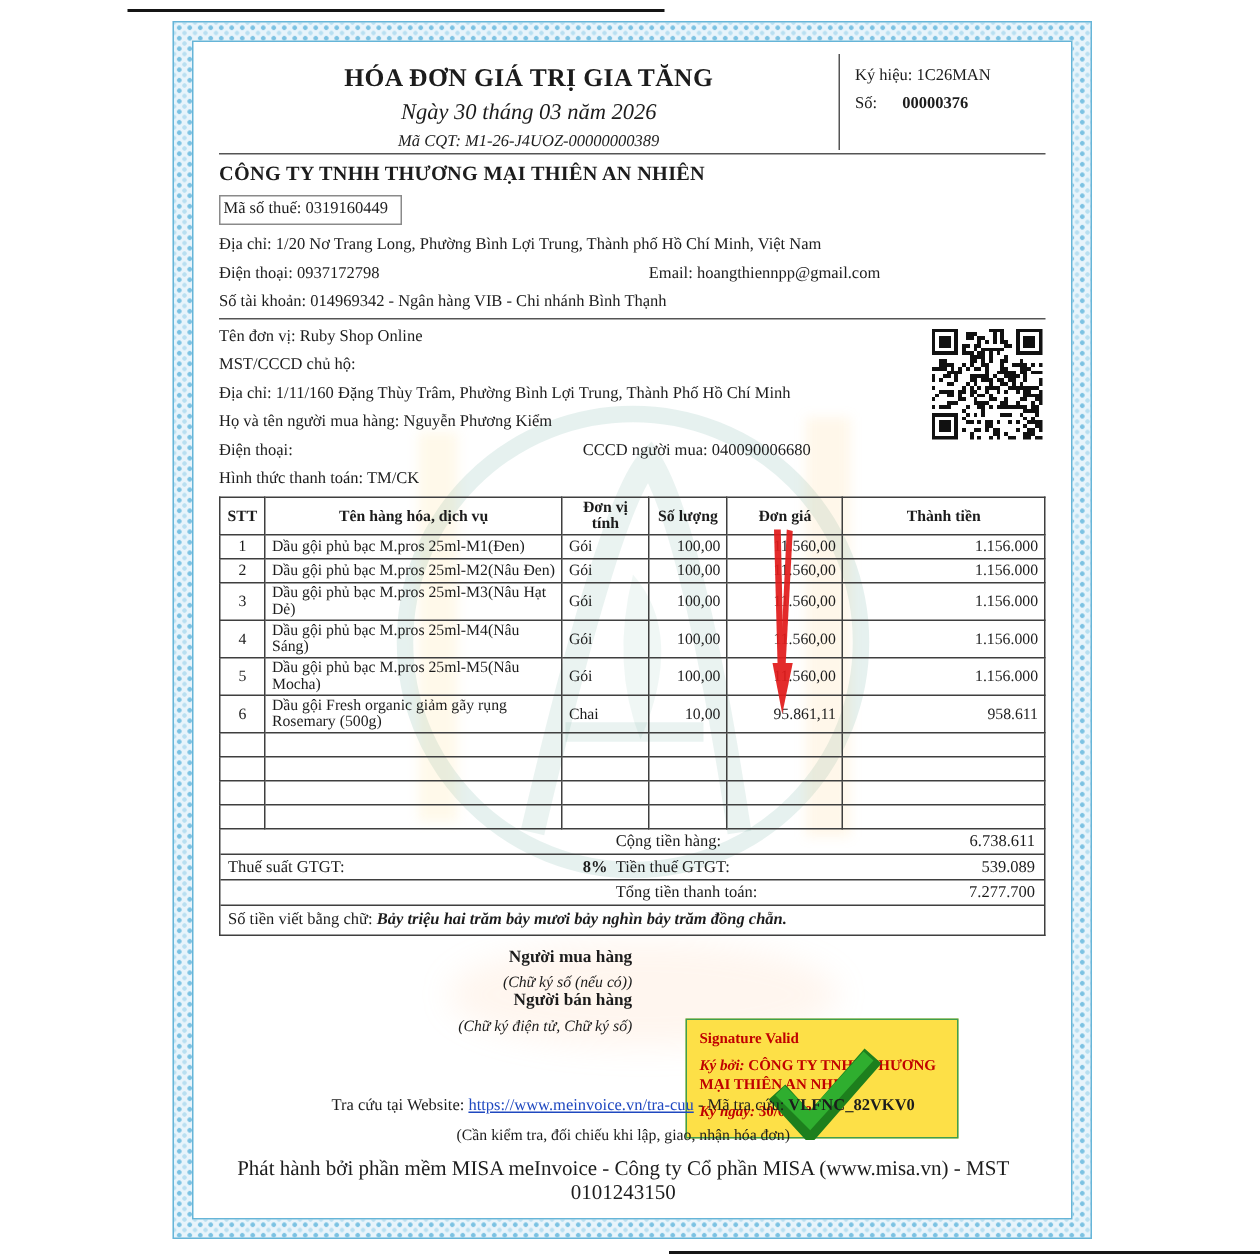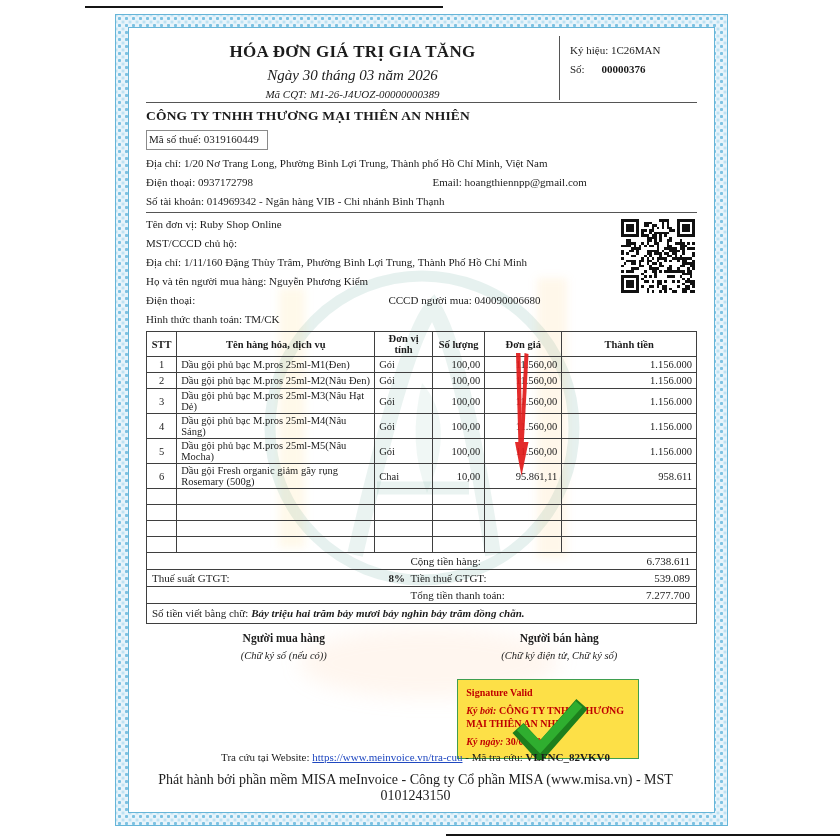--- a/index.html
+++ b/index.html
@@ -73,21 +73,21 @@
   .t-row:last-child { border-bottom: 0; }
   .t-label-mid { position: absolute; left: 48%; }
   .t-val { position: absolute; right: 6px; font-weight: normal; }
   .t-left { position: absolute; left: 5px; }
   .t-rate { position: absolute; left: 40%; width: 7%; text-align: right; font-weight: bold; }
   .words-row { height: 19px; line-height: 18px; }
   .words { font-weight: bold; font-style: italic; }
 
   
   .sig-section { position: relative; height: 158px; margin-top: 8px; }
-  .sig-titles { display: flex; text-align: center; }
+  .sig-titles { display: flex; text-align: right; flex-direction: column; }
   .sig-col { width: 50%; }
   .sig-col .t { font-weight: bold; font-size: 11.5px; }
   .sig-col .s { font-style: italic; font-size: 10.5px; margin-top: 6px; }
   .sig-box { position: absolute; left: 56.5%; top: 47px; width: 182px; min-height: 76px;
     background: #fde047; border: 1.5px solid #3f9e4f; padding: 6px 8px; font-size: 10px; }
   .sig-box .line { color: #c00000; font-weight: bold; margin-bottom: 4px; line-height: 1.35; }
   .sig-box .it { font-style: italic; }
   .sig-check { position: absolute; left: 52px; top: 18px; }
 
   
@@ -324,17 +324,18 @@
           <path d="M8 30 L30 54 L72 6" fill="none" stroke="#1d7f1d" stroke-width="15" stroke-linecap="butt"></path>
           <path d="M10 29 L30 49 L69 6" fill="none" stroke="#2fae2f" stroke-width="9" stroke-linecap="butt"></path>
         </svg>
       </div>
     </div>
 
     <div class="footer z">
       <div class="f1">
         <span>Tra cứu tại Website: </span><a class="link" href="#">https://www.meinvoice.vn/tra-cuu</a><span> - Mã tra cứu: </span><span class="lookup-code">VLFNC_82VKV0</span>
       </div>
+      <div class="f2">(Cần kiểm tra, đối chiếu khi lập, giao, nhận hóa đơn)</div>
       <div class="f3">Phát hành bởi phần mềm MISA meInvoice - Công ty Cổ phần MISA (www.misa.vn) - MST 0101243150</div>
     </div>
 
   </div>
 </div>
 
 </body></html>

